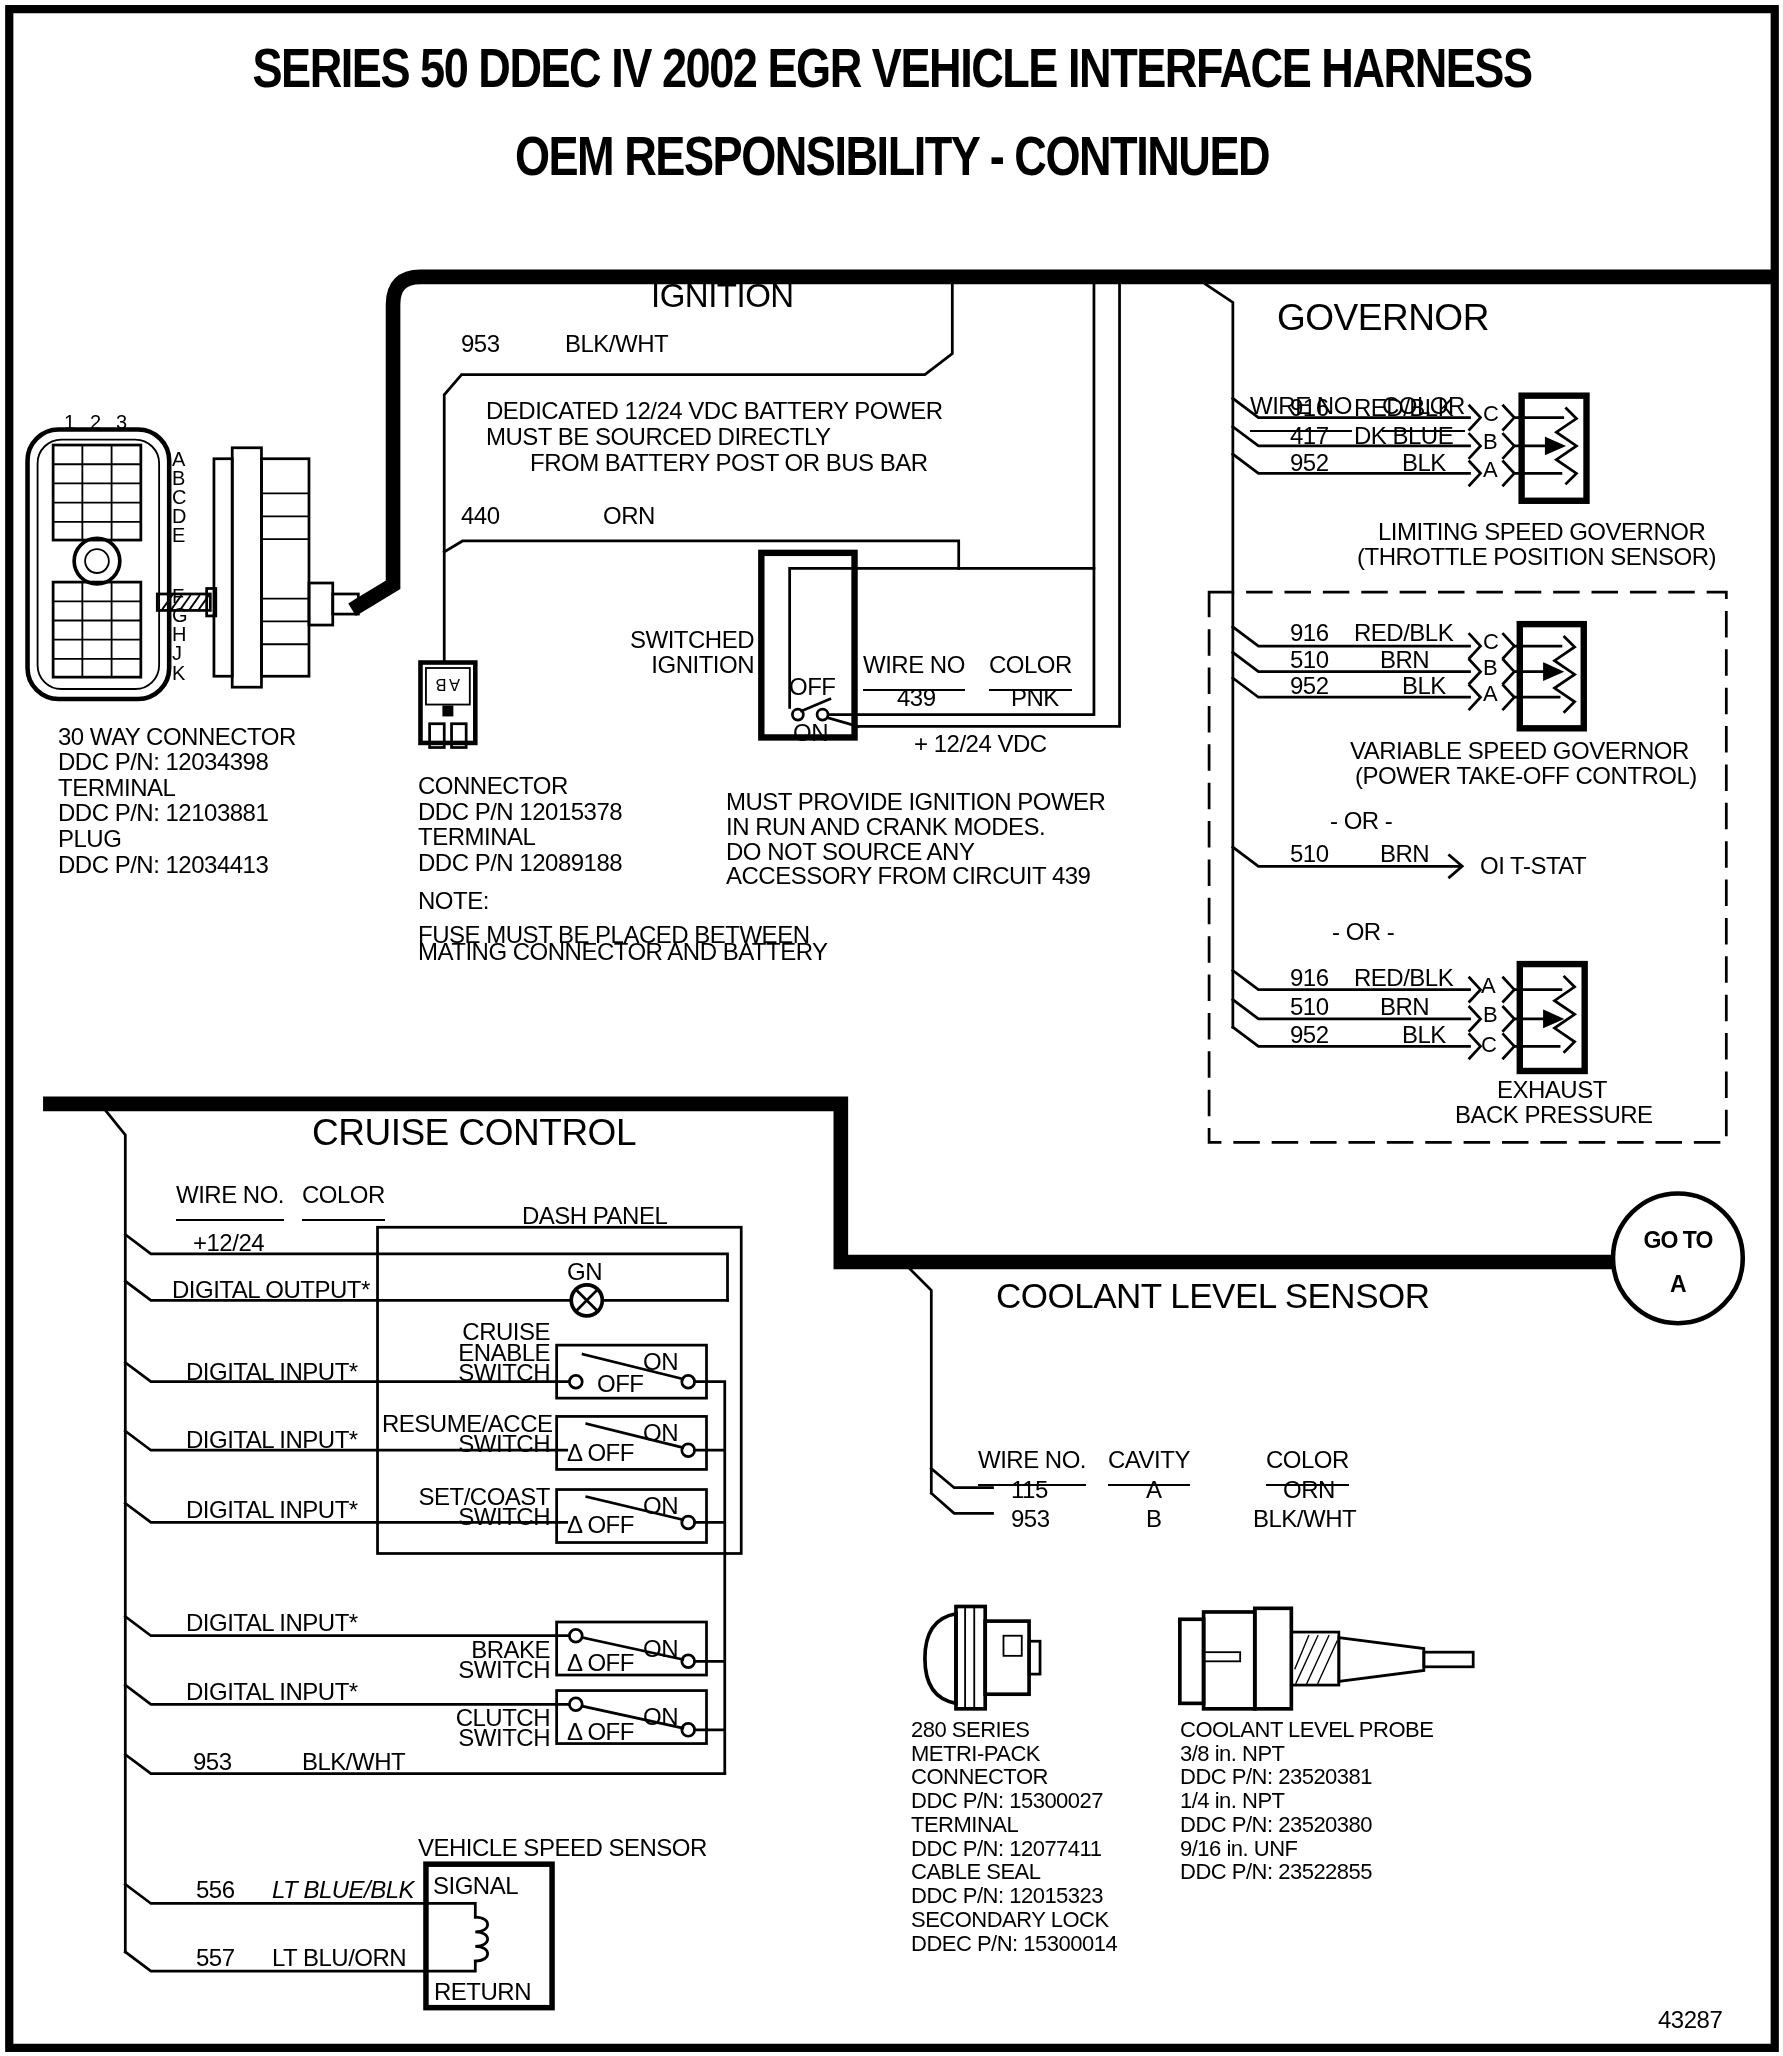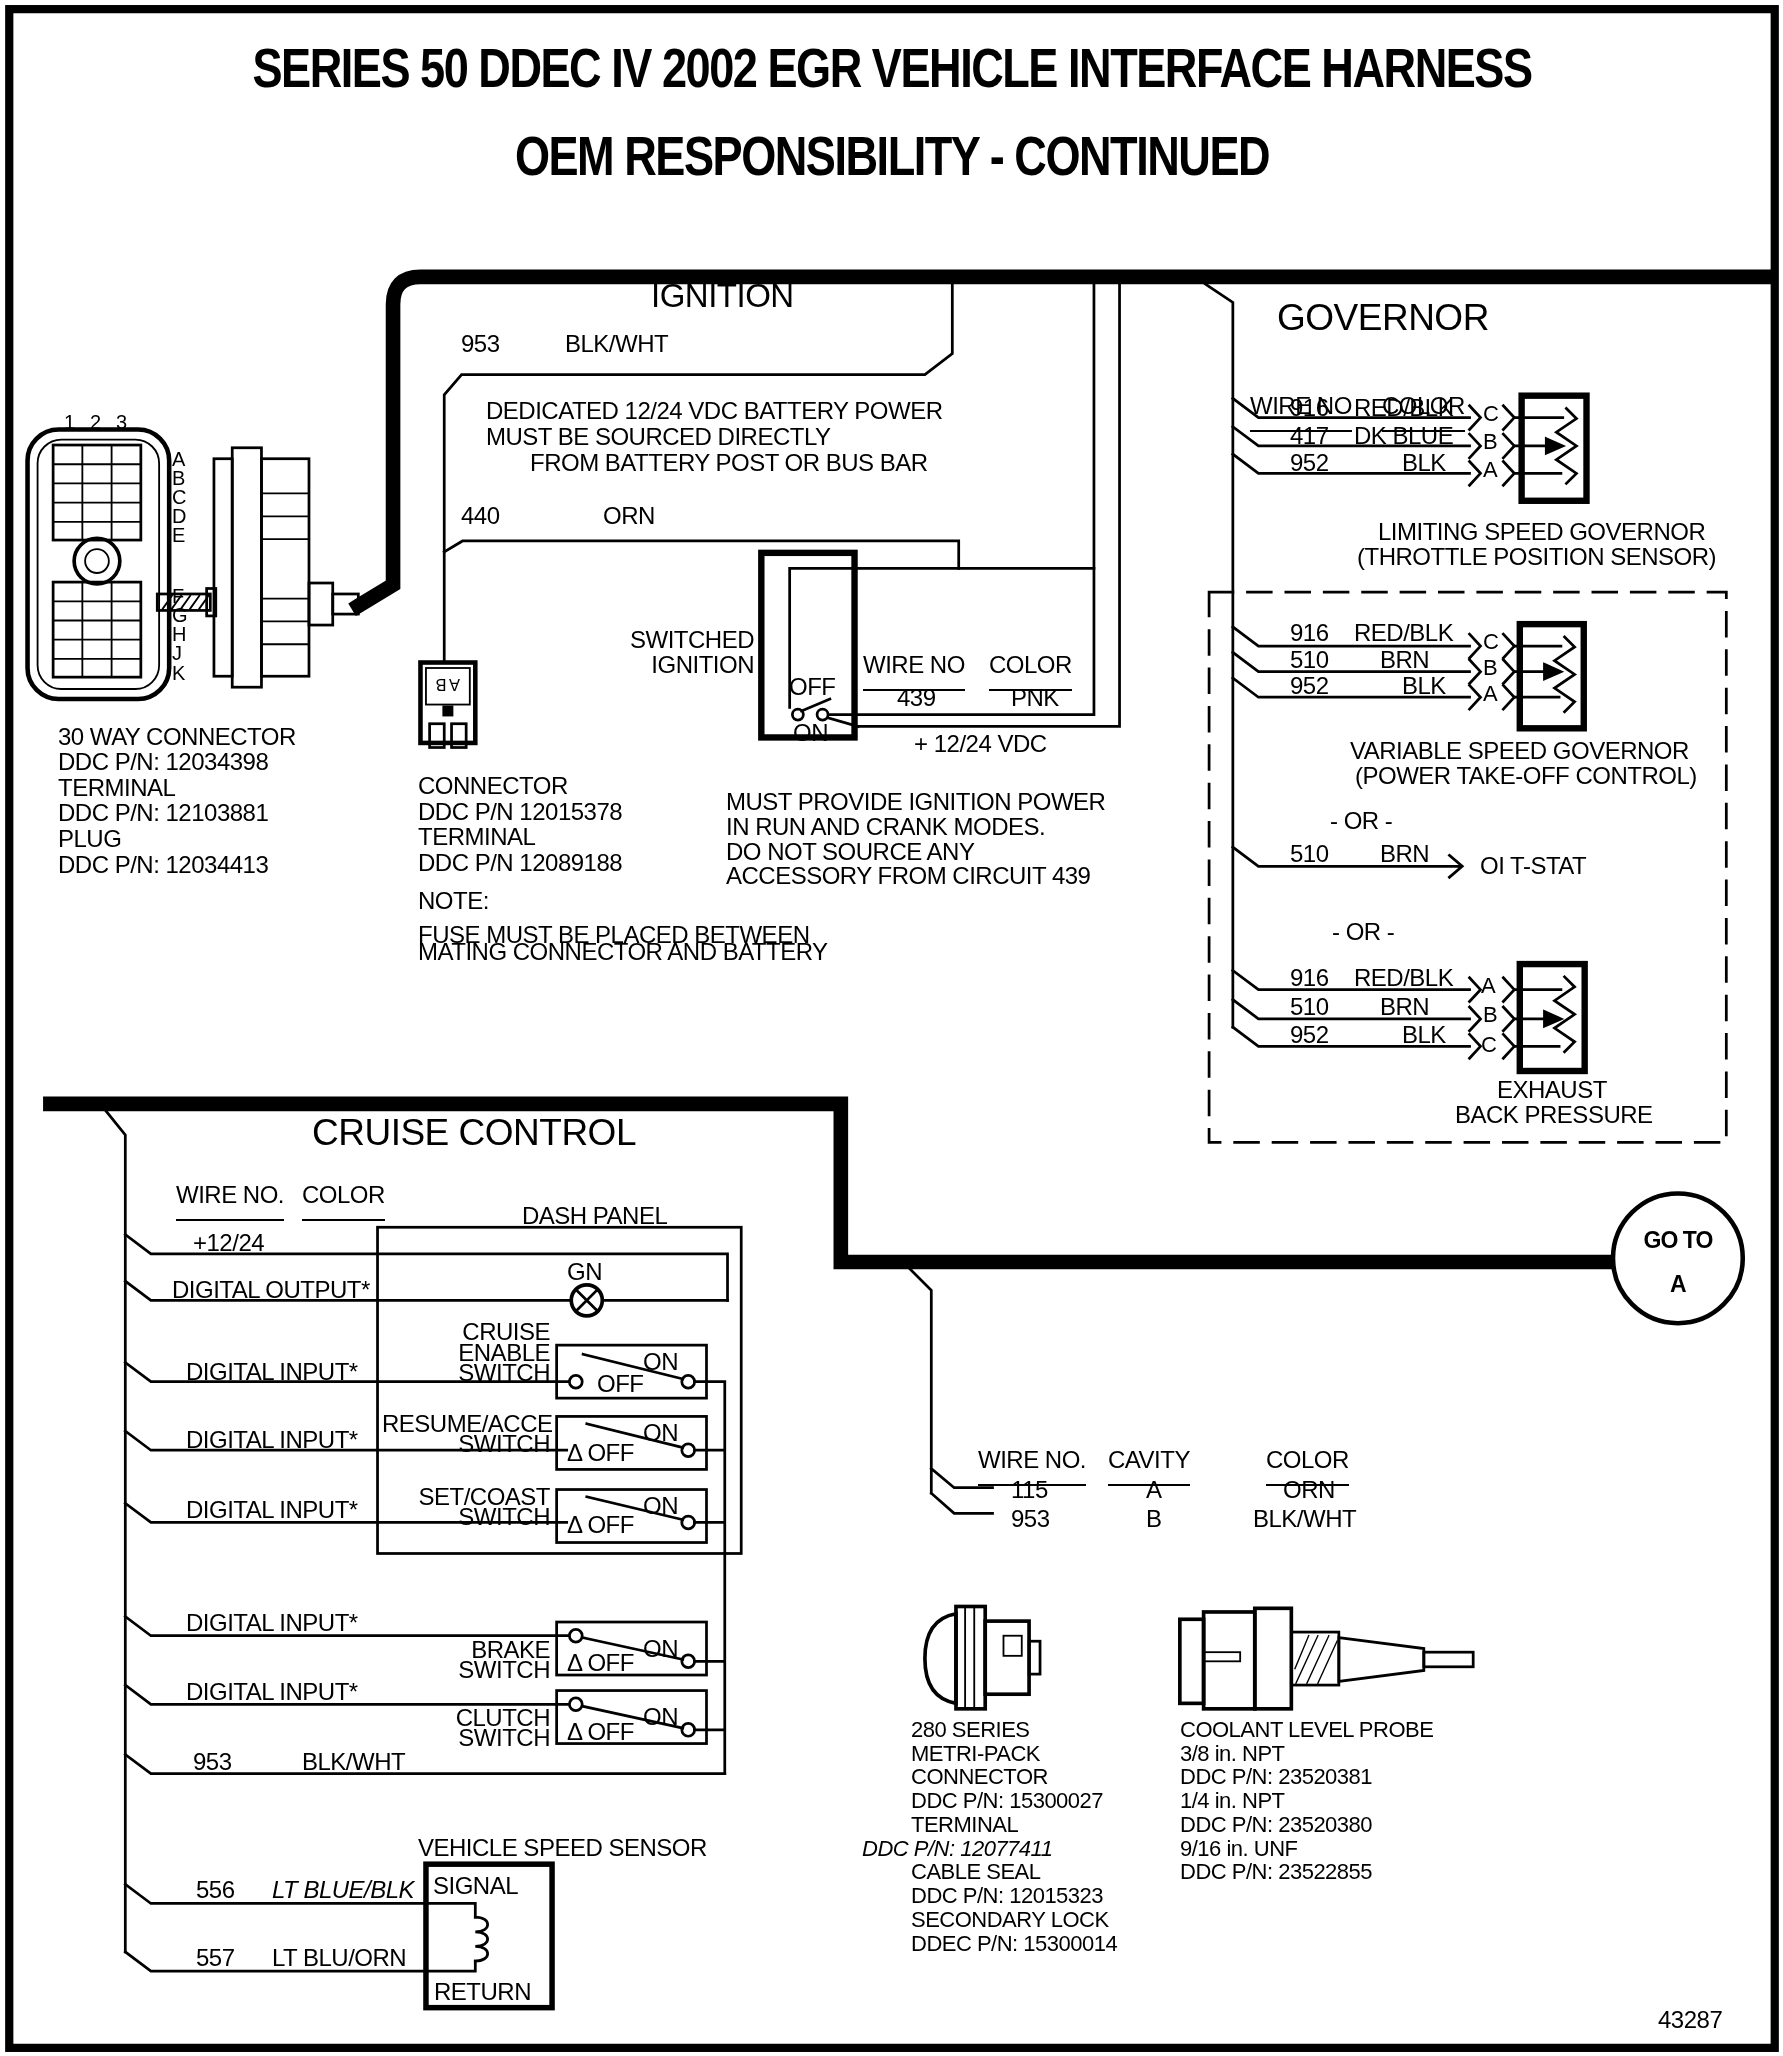--- a/index.html
+++ b/index.html
@@ -324,38 +324,39 @@
 <div class="t" style="left:302px;top:1749px;">BLK/WHT</div>
 
 <div class="t" style="left:418px;top:1835px;">VEHICLE SPEED SENSOR</div>
 <div class="t" style="left:433px;top:1873px;">SIGNAL</div>
 <div class="t" style="left:434px;top:1979px;">RETURN</div>
 <div class="t" style="left:196px;top:1877px;">556</div>
 <div class="t" style="left:272px;top:1877px;font-style:italic;">LT BLUE/BLK</div>
 <div class="t" style="left:196px;top:1945px;">557</div>
 <div class="t" style="left:272px;top:1945px;">LT BLU/ORN</div>
 
+<div class="t s38" style="left:996px;top:1277px;">COOLANT LEVEL SENSOR</div>
 <div class="t u" style="left:978px;top:1447px;">WIRE NO.</div>
 <div class="t u" style="left:1108px;top:1447px;">CAVITY</div>
 <div class="t u" style="left:1266px;top:1447px;">COLOR</div>
 <div class="t" style="left:1011px;top:1477px;">115</div>
 <div class="t" style="left:1146px;top:1477px;">A</div>
 <div class="t" style="left:1283px;top:1477px;">ORN</div>
 <div class="t" style="left:1011px;top:1506px;">953</div>
 <div class="t" style="left:1146px;top:1506px;">B</div>
 <div class="t" style="left:1253px;top:1506px;">BLK/WHT</div>
 <div class="t b s34" style="left:1614px;top:1228px;width:128px;text-align:center;letter-spacing:-0.9px;">GO TO</div>
 <div class="t b s34" style="left:1614px;top:1272px;width:128px;text-align:center;">A</div>
 
 <div class="t s24" style="left:911px;top:1718px;">280 SERIES</div>
 <div class="t s24" style="left:911px;top:1742px;">METRI-PACK</div>
 <div class="t s24" style="left:911px;top:1765px;">CONNECTOR</div>
 <div class="t s24" style="left:911px;top:1789px;">DDC P/N: 15300027</div>
 <div class="t s24" style="left:911px;top:1813px;">TERMINAL</div>
-<div class="t s24" style="left:862px;top:1837px;font-style:italic;">DDC P/N: 12077411</div>
+<div class="t s24" style="left:911px;top:1837px;">DDC P/N: 12077411</div>
 <div class="t s24" style="left:911px;top:1860px;">CABLE SEAL</div>
 <div class="t s24" style="left:911px;top:1884px;">DDC P/N: 12015323</div>
 <div class="t s24" style="left:911px;top:1908px;">SECONDARY LOCK</div>
 <div class="t s24" style="left:911px;top:1932px;">DDEC P/N: 15300014</div>
 
 <div class="t s24" style="left:1180px;top:1718px;">COOLANT LEVEL PROBE</div>
 <div class="t s24" style="left:1180px;top:1742px;">3/8 in. NPT</div>
 <div class="t s24" style="left:1180px;top:1765px;">DDC P/N: 23520381</div>
 <div class="t s24" style="left:1180px;top:1789px;">1/4 in. NPT</div>
 <div class="t s24" style="left:1180px;top:1813px;">DDC P/N: 23520380</div>

